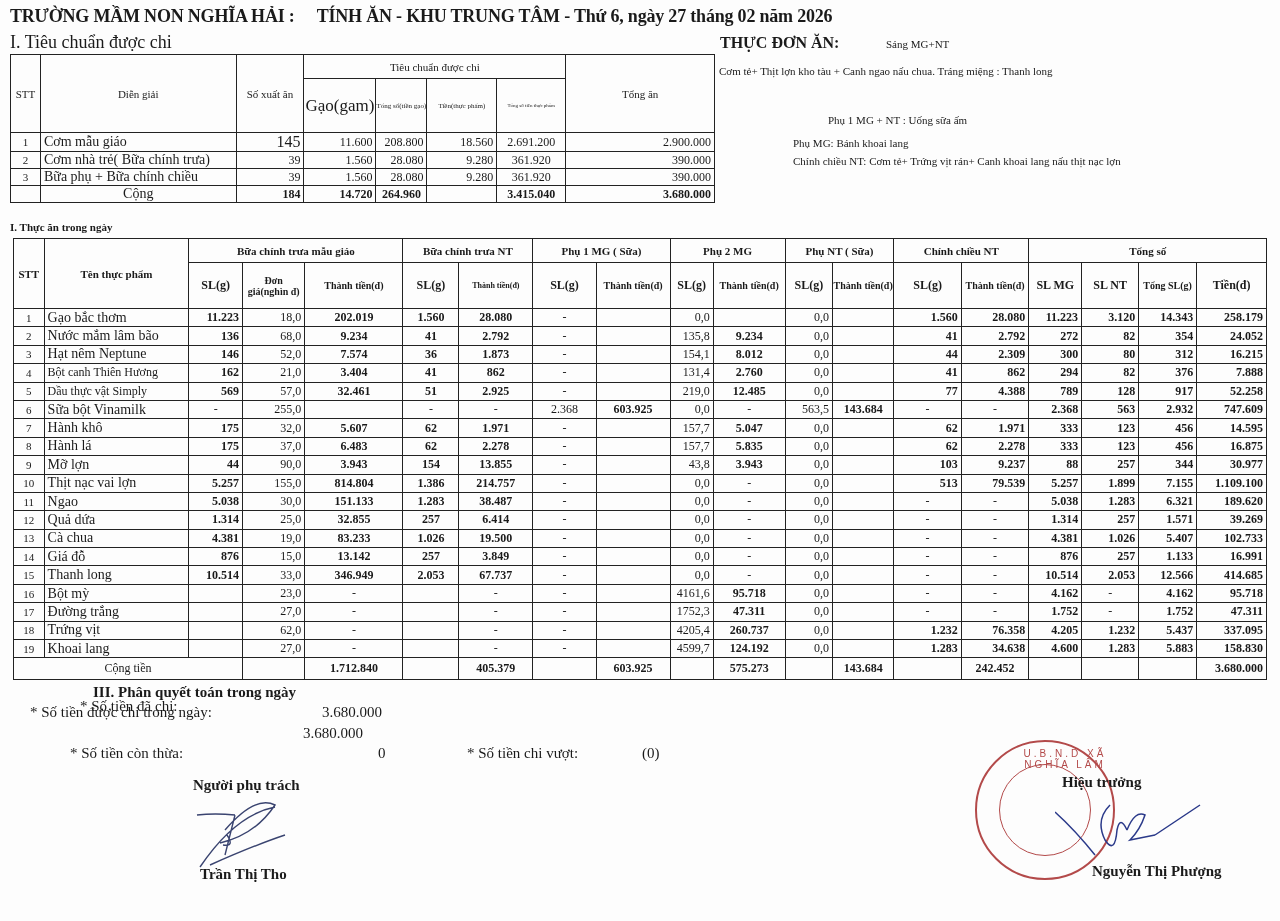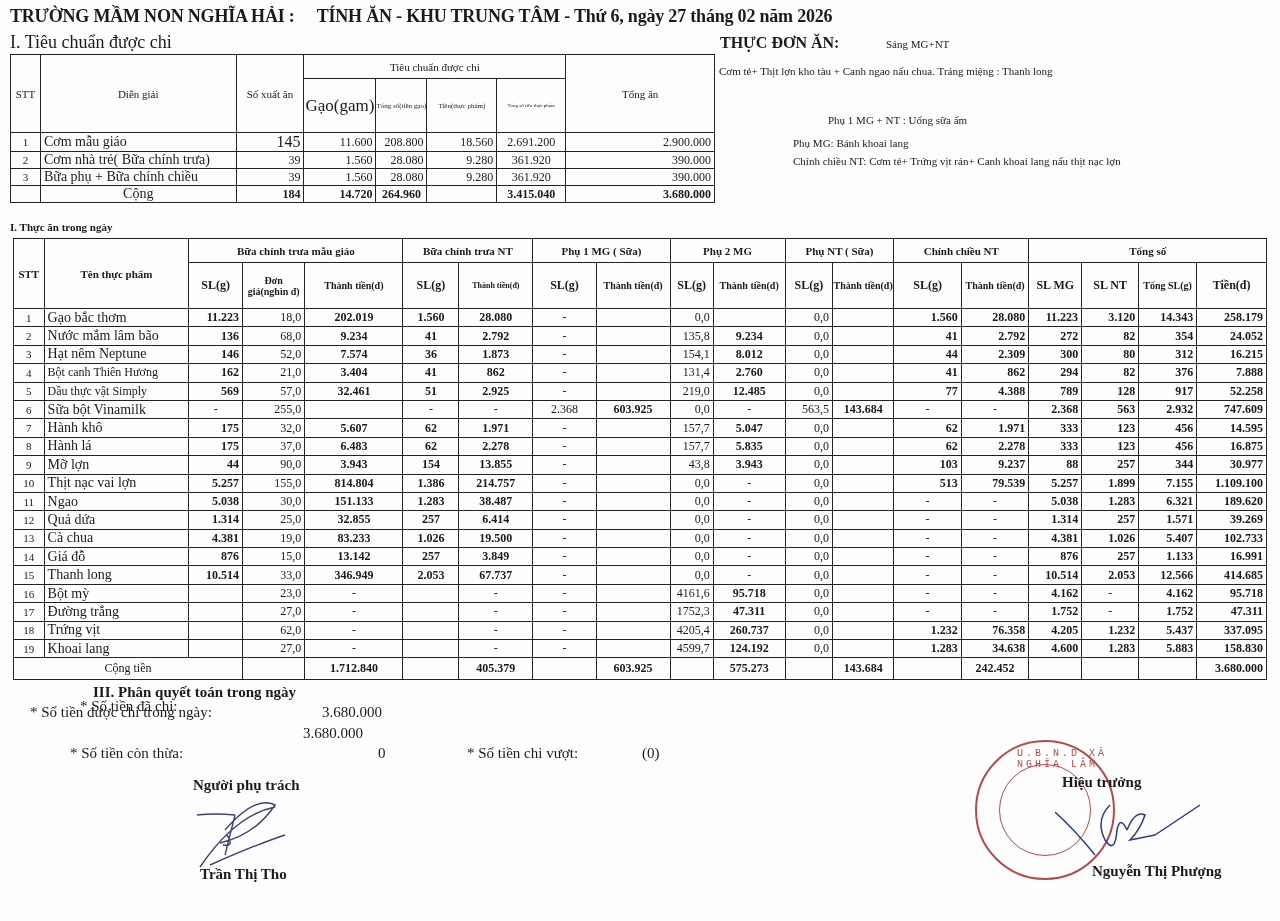--- a/index.html
+++ b/index.html
@@ -33,21 +33,21 @@
   #t2 td.stt { font-weight: normal; text-align: center; font-size: 11px; }
   #t2 td.price { font-weight: normal; text-align: right; }
   #t2 td.p2 { font-weight: normal; text-align: right; }
   #t2 td.dash { text-align: center; font-weight: normal; }
   .sec3 { position: absolute; left: 93px; top: 684px; font-size: 15px; font-weight: bold; }
   .fin { position: absolute; font-size: 15px; white-space: nowrap; }
   .sig-label { position: absolute; font-size: 15px; font-weight: bold; }
   .stamp { position: absolute; left: 975px; top: 740px; width: 140px; height: 140px; border: 2px solid #b34a4a; border-radius: 50%; color: #b34a4a; }
   .stamp .inner { position: absolute; left: 22px; top: 22px; width: 92px; height: 92px; border: 1.5px solid #b34a4a; border-radius: 50%; }
   .stamp .txt { position: absolute; left: 0; width: 100%; text-align: center; font-family: "Liberation Sans", sans-serif; font-size: 13px; line-height: 15px; top: 42px; }
-  .stamp .ring { position: absolute; font-family: Liberation Mono, monospace; font-size: 10px; top: 6px; left: 40px; letter-spacing: 3px; }
+  .stamp .ring { position: absolute; font-family: Liberation Sans, sans-serif; font-size: 10px; top: 6px; left: 40px; letter-spacing: 3px; text-align: center; }
   svg.sig { position: absolute; }
 </style>
 </head>
 <body>
 
 <div class="title">
   <span>TRƯỜNG MẦM NON NGHĨA HẢI  :</span><span class="gap"></span><span>TÍNH ĂN - KHU TRUNG TÂM - Thứ 6, ngày 27 tháng 02 năm 2026</span>
 </div>
 
 <div class="sec1">I. Tiêu chuẩn được chi</div>

